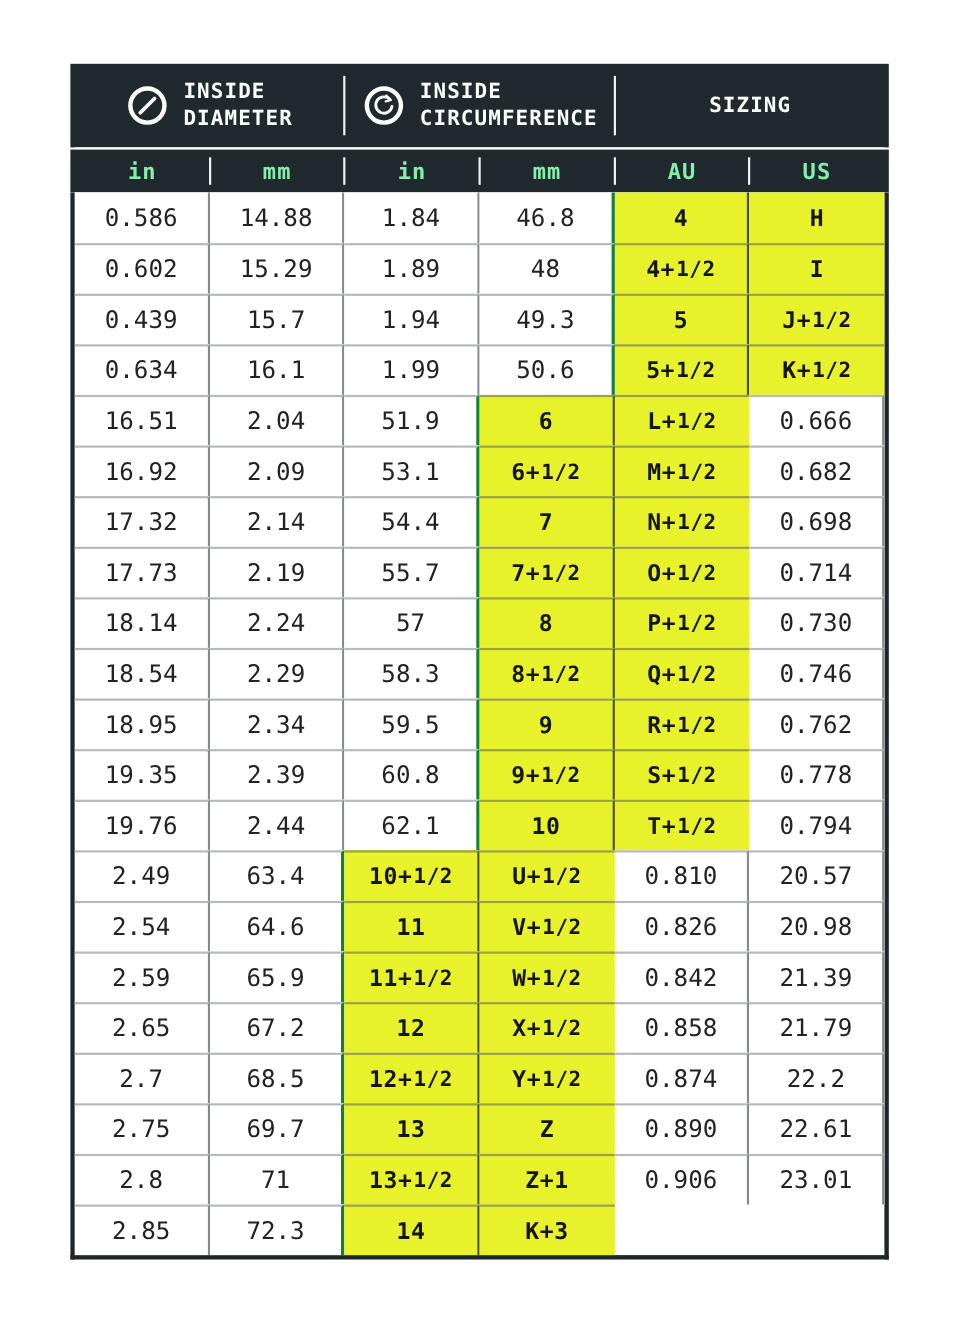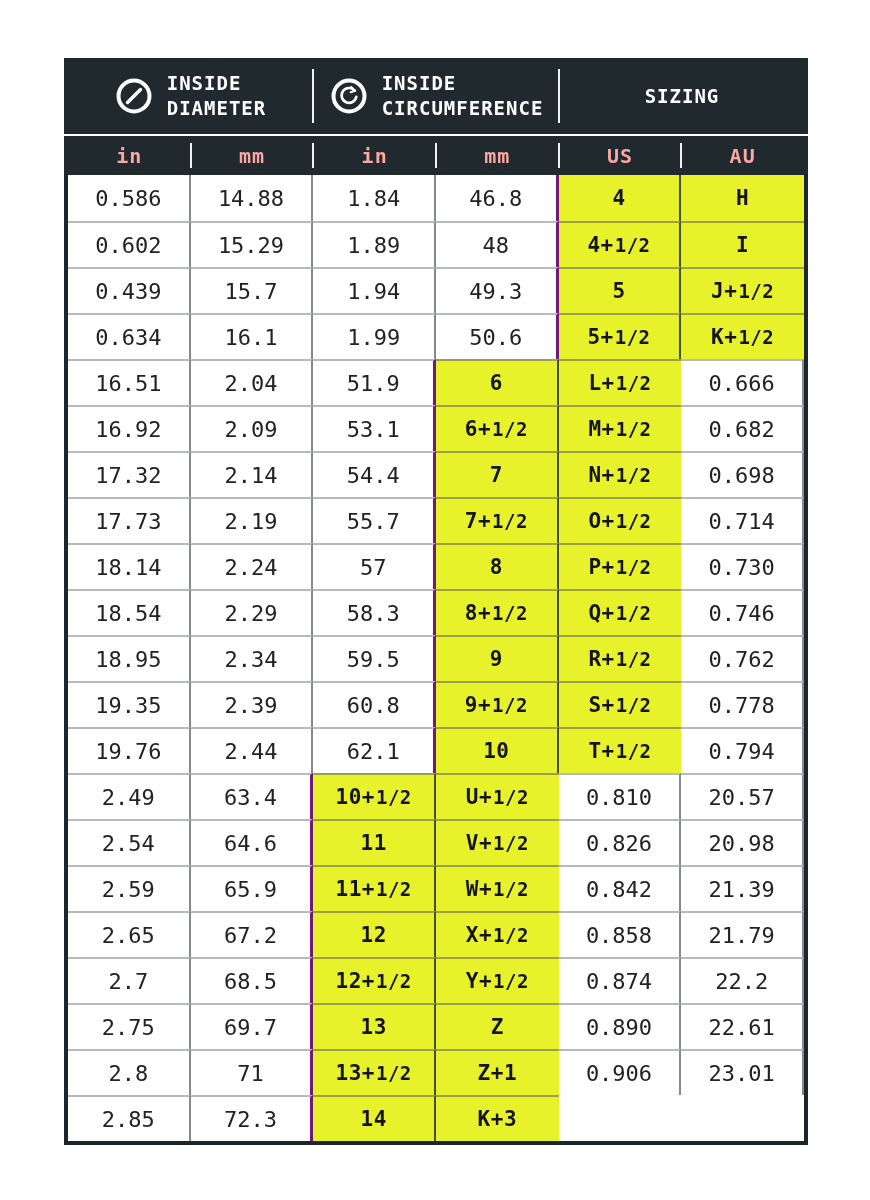--- a/index.html
+++ b/index.html
@@ -24,37 +24,37 @@
   }
   .th-sep{width:2px;height:54px;background:#eef2f2;flex:0 0 auto;}
   .th-icon{flex:0 0 auto;display:block;}
   .thead-line{height:2px;background:#ffffff;margin:0 4px;}
   .thead-units{
     height:39px;background:#202a2e;display:grid;grid-template-columns:repeat(6,1fr);
     padding:0 4px;
   }
   .unit-cell{
     position:relative;display:flex;align-items:center;justify-content:center;
-    color:#fca5a5;font-size:20px;font-weight:bold;letter-spacing:1px;
+    color:#86efac;font-size:20px;font-weight:bold;letter-spacing:1px;
   }
   .unit-cell.sep::before{
     content:"";position:absolute;left:-1px;top:7px;width:2px;height:25px;background:#eef2f2;
   }
 
   
   .tbody{
     display:grid;grid-template-columns:repeat(6,1fr);
     border:4px solid #1d272b;border-top:0;background:#ffffff;
   }
   .cell{
     height:46px;display:flex;align-items:center;justify-content:center;
     font-size:22px;color:#222222;background:#ffffff;
   }
   .cell.c0,.cell.c1,.cell.c2{border-right:2px solid #84898c;}
-  .cell.c3{border-right:3px solid #701a75;}
+  .cell.c3{border-right:3px solid #15803d;}
   .cell.c4{border-right:2px solid #474e2d;}
   .cell.yellow{
     background:#e7f22b;font-weight:bold;font-size:21px;color:#151515;letter-spacing:.5px;
   }
   .cell.bt{border-top:2px solid #b6babb;}
   .cell.yellow.bt{border-top:2px solid #9aa147;}
   .frac{font-size:19px;font-weight:bold;margin-left:1px;}
 </style>
 </head>
 <body>
@@ -87,22 +87,22 @@
       </div>
     </div>
 
     <div class="thead-line"></div>
 
     <div class="thead-units">
       <div class="unit-cell">in</div>
       <div class="unit-cell sep">mm</div>
       <div class="unit-cell sep">in</div>
       <div class="unit-cell sep">mm</div>
+      <div class="unit-cell sep">AU</div>
       <div class="unit-cell sep">US</div>
-      <div class="unit-cell sep">AU</div>
     </div>
 
     <div class="tbody">
         <div class="cell c0">0.586</div>
         <div class="cell c1">14.88</div>
         <div class="cell c2">1.84</div>
         <div class="cell c3">46.8</div>
         <div class="cell c4 yellow">4</div>
         <div class="cell c5 yellow">H</div>
         <div class="cell c0 bt">0.602</div>

